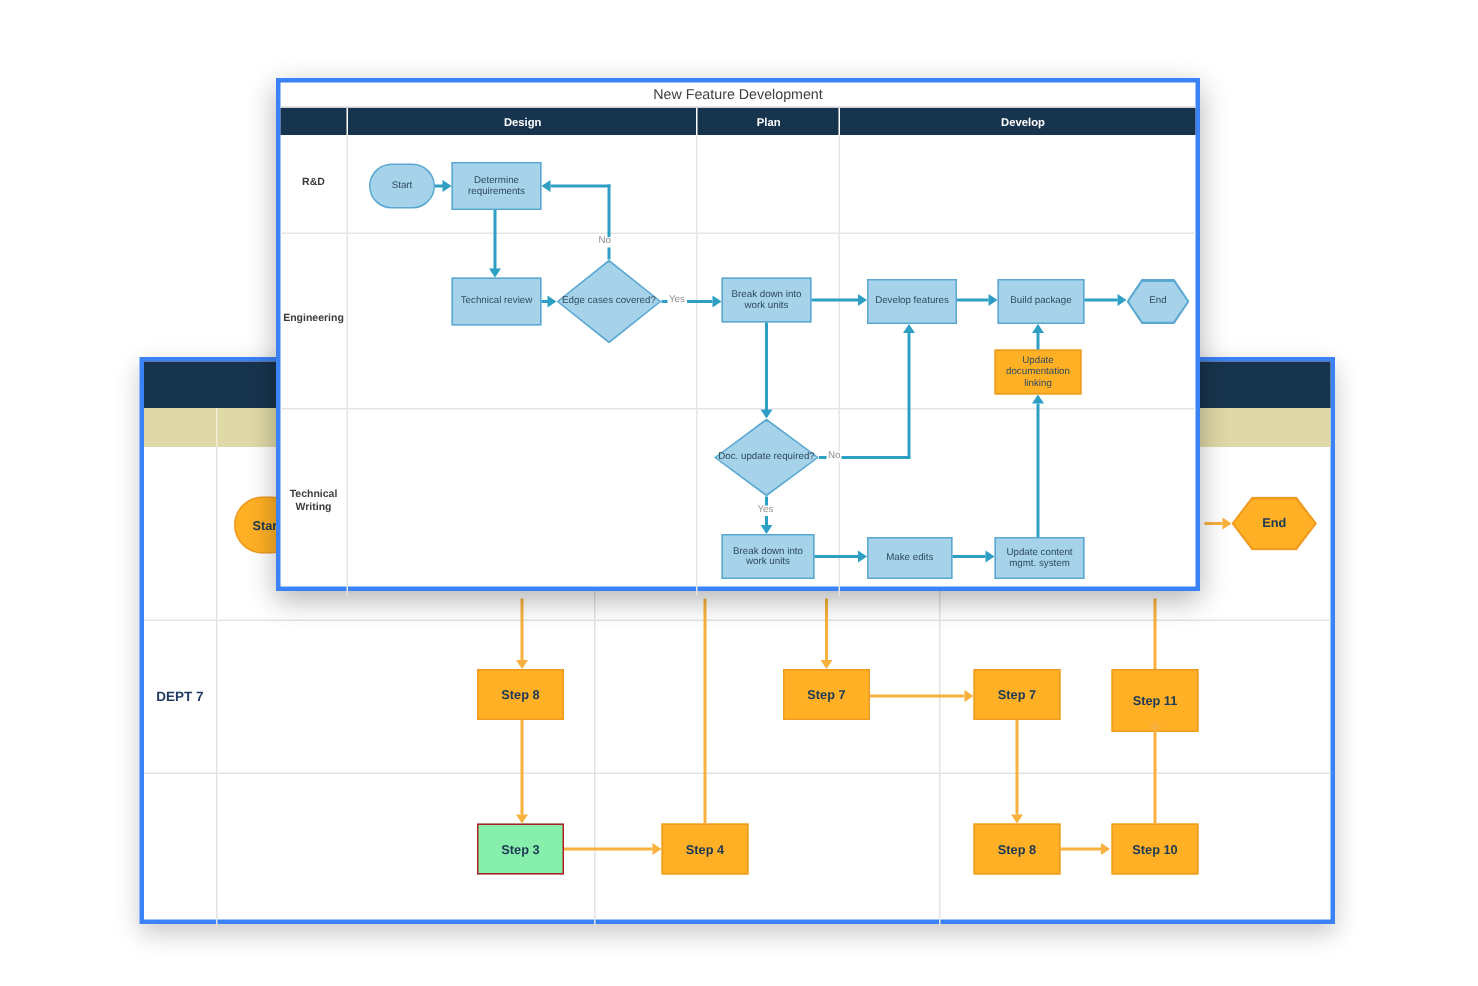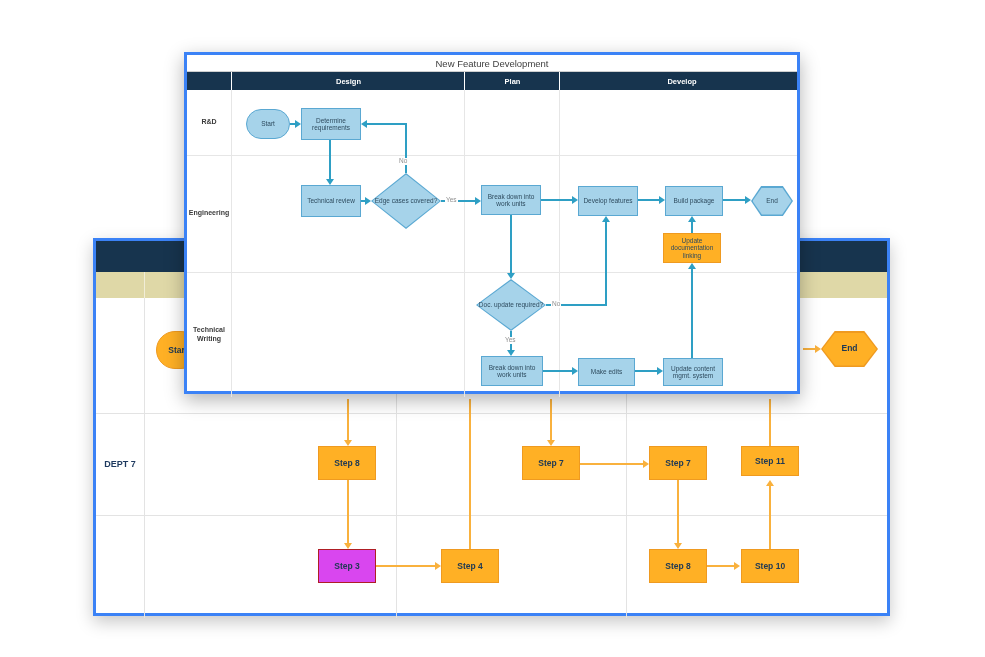--- a/index.html
+++ b/index.html
@@ -44,21 +44,21 @@
   .oarr-r{border-top:4px solid transparent;border-bottom:4px solid transparent;border-left:6px solid #F9B13D;}
   .oarr-d{border-left:4px solid transparent;border-right:4px solid transparent;border-top:6px solid #F9B13D;}
   .oarr-u{border-left:4px solid transparent;border-right:4px solid transparent;border-bottom:6px solid #F9B13D;}
   .elabel{font-size:6.5px;color:#8f8f8f;background:#fff;padding:0 1px;line-height:1;}
   
   .bp-navy{left:0;top:0;width:100%;height:31px;background:#17344E;}
   .bp-tan{left:0;top:31px;width:100%;height:26px;background:#DFD8A7;}
   .dept-label{display:flex;align-items:center;justify-content:center;font-size:9px;font-weight:bold;color:#1E3A5F;}
   .stepnode{background:#FFB025;border:1px solid #EF9A20;display:flex;align-items:center;justify-content:center;
     font-size:8.5px;font-weight:bold;color:#203A54;}
-  .rednode{background:#d946ef;border:1px solid #AF1E25;}
+  .rednode{background:#86efac;border:1px solid #AF1E25;}
   .backgrid{background:#e3e3e3;}
   .tansep{background:rgba(255,255,255,.55);width:1px;top:31px;height:26px;}
 </style>
 </head>
 <body>
 
 <div id="back-panel" class="panel">
   <div class="abs bp-navy"></div>
   <div class="abs bp-tan"></div>
 
@@ -81,21 +81,21 @@
     <div class="shape-text" style="font-size:8.5px;font-weight:bold;color:#203A54;">End</div>
   </div>
 
   <div class="abs stepnode" style="left:222px;top:205px;width:58px;height:34px;">Step 8</div>
   <div class="abs stepnode rednode" style="left:222px;top:308px;width:58px;height:34px;">Step 3</div>
   <div class="abs stepnode" style="left:345px;top:308px;width:58px;height:34px;">Step 4</div>
   <div class="abs stepnode" style="left:426px;top:205px;width:58px;height:34px;">Step 7</div>
   <div class="abs stepnode" style="left:553px;top:205px;width:58px;height:34px;">Step 7</div>
   <div class="abs stepnode" style="left:553px;top:308px;width:58px;height:34px;">Step 8</div>
   <div class="abs stepnode" style="left:645px;top:308px;width:58px;height:34px;">Step 10</div>
-  <div class="abs stepnode" style="left:645px;top:205px;width:58px;height:30px;">Step 11</div>
+  <div class="abs stepnode" style="left:645px;top:205px;width:58px;height:42px;">Step 11</div>
 
   <div class="abs vl orangeline" style="left:251px;top:158px;height:41px;"></div>
   <div class="abs arr oarr-d" style="left:248px;top:199px;"></div>
   <div class="abs vl orangeline" style="left:251px;top:239px;height:63px;"></div>
   <div class="abs arr oarr-d" style="left:248px;top:302px;"></div>
   <div class="abs hl orangeline" style="left:280px;top:324px;width:59px;"></div>
   <div class="abs arr oarr-r" style="left:339px;top:321px;"></div>
   <div class="abs vl orangeline" style="left:373px;top:158px;height:150px;"></div>
   <div class="abs vl orangeline" style="left:454px;top:158px;height:41px;"></div>
   <div class="abs arr oarr-d" style="left:451px;top:199px;"></div>

